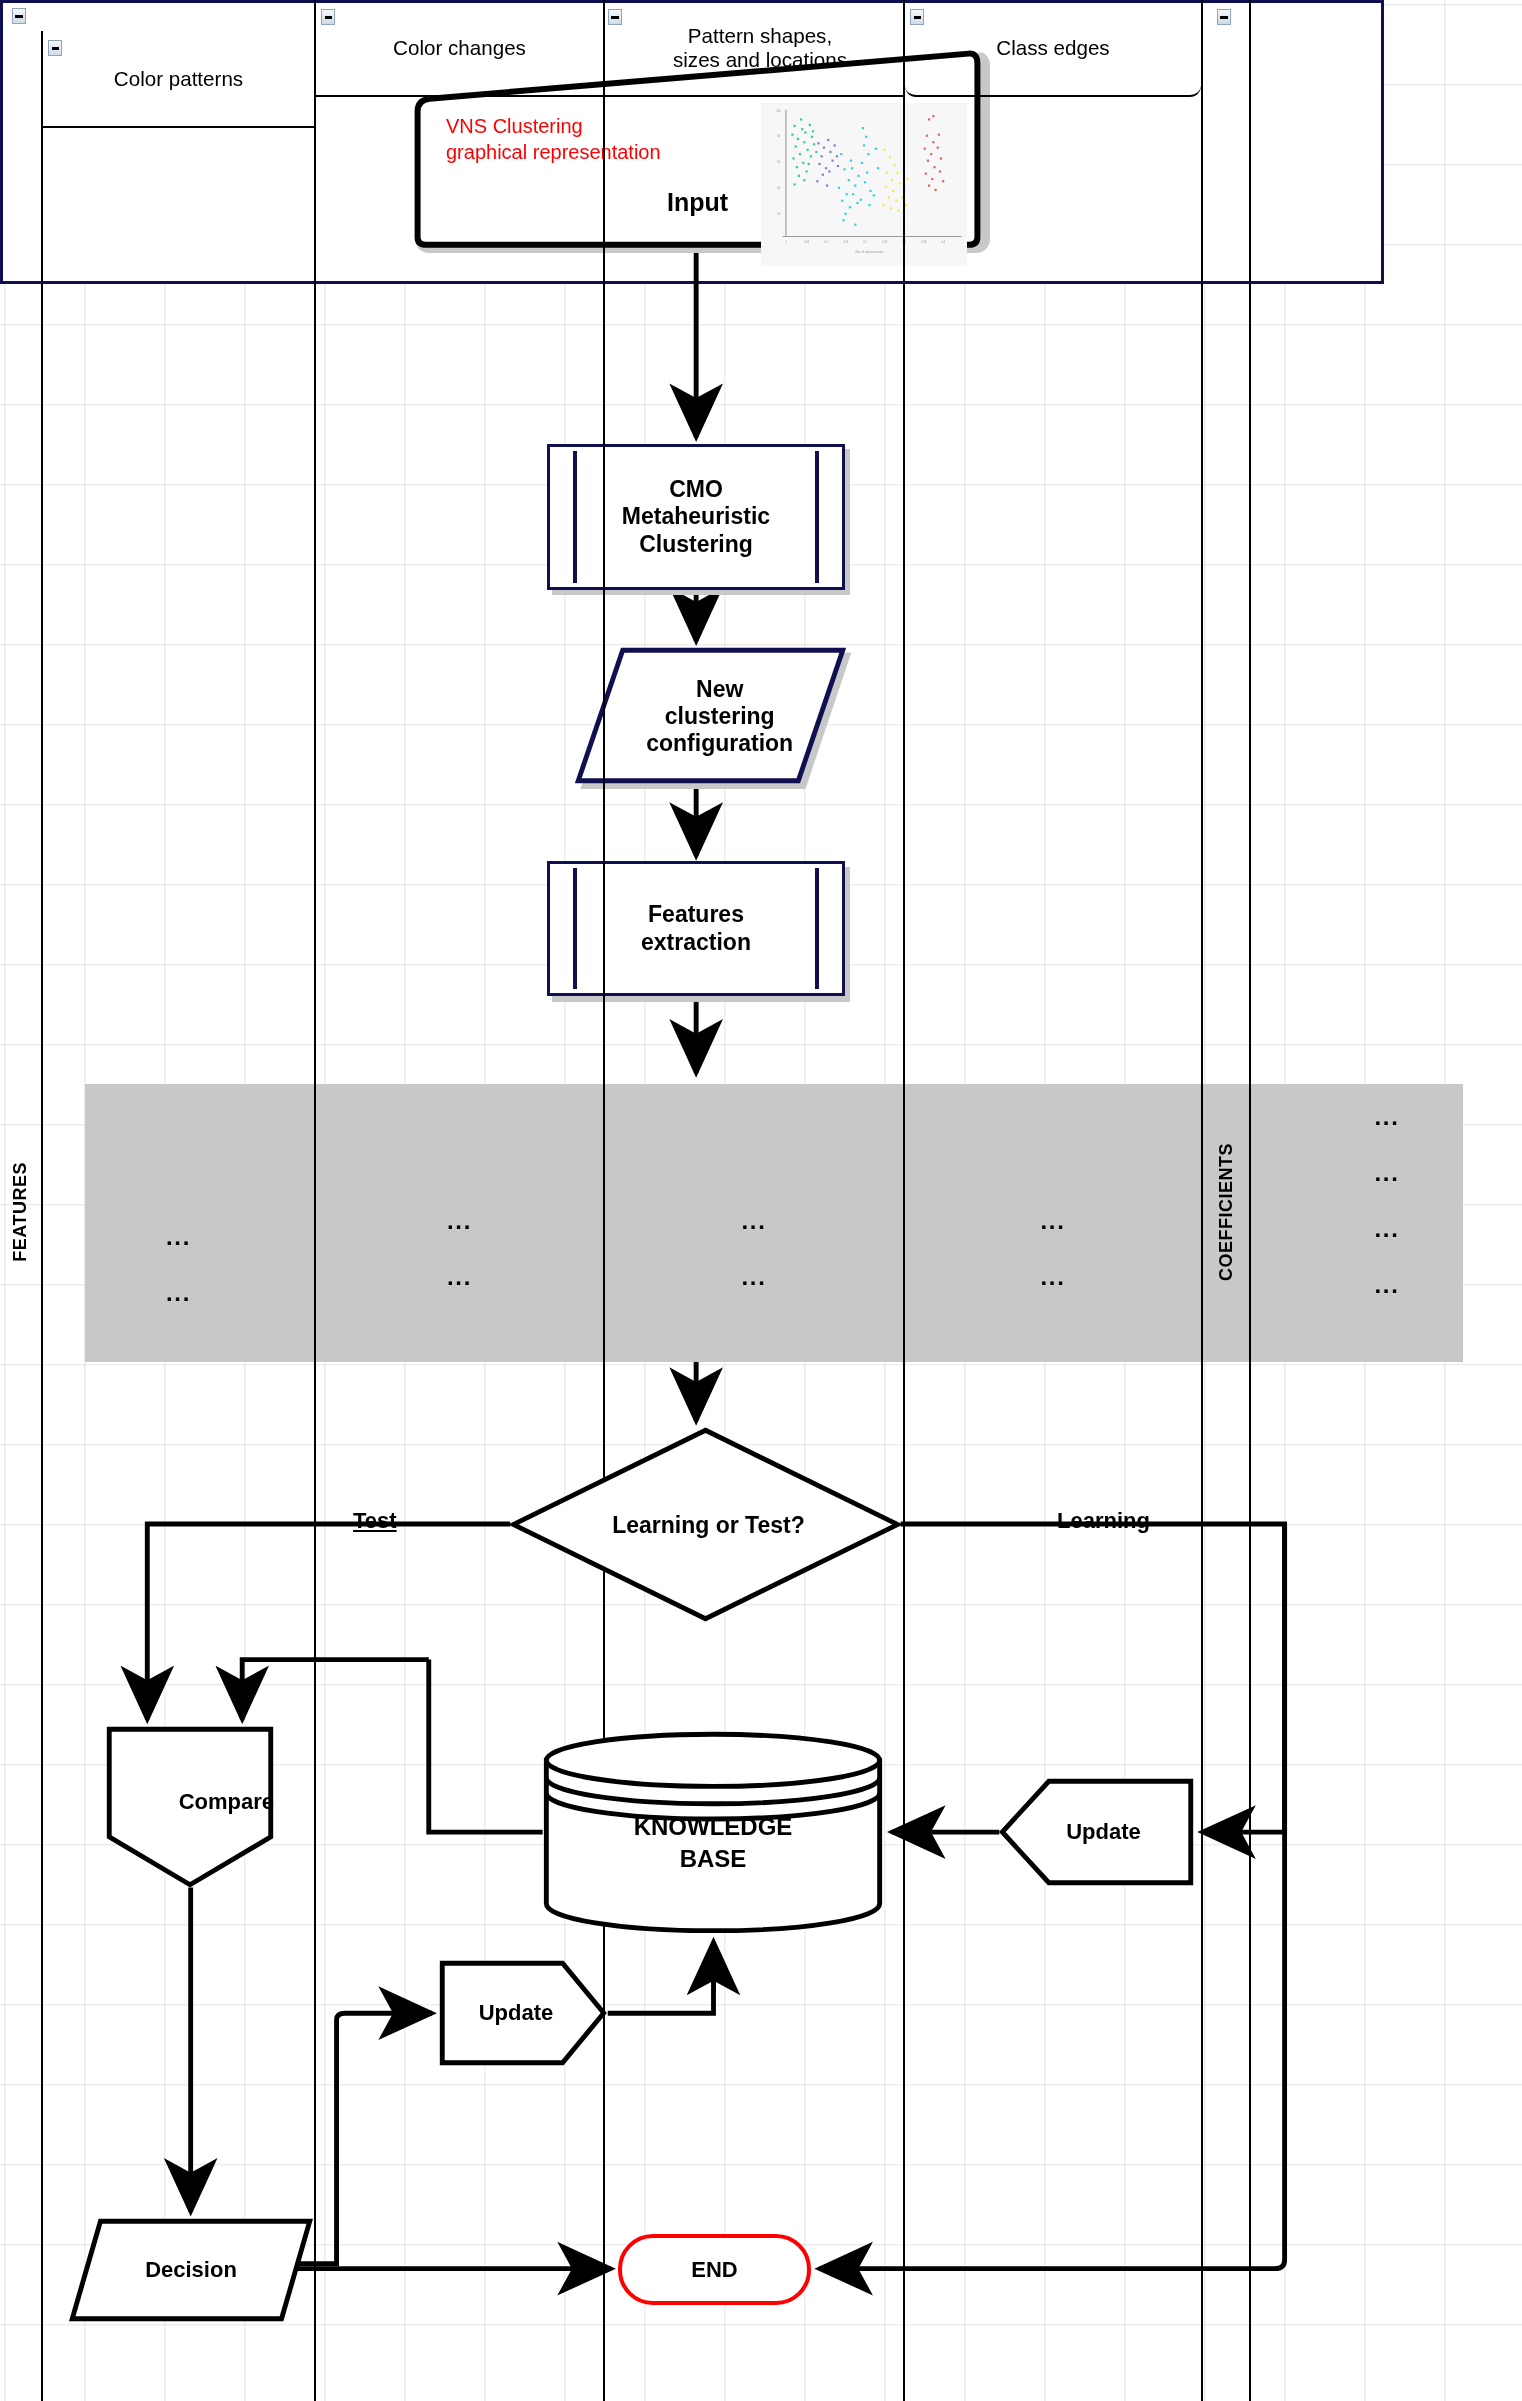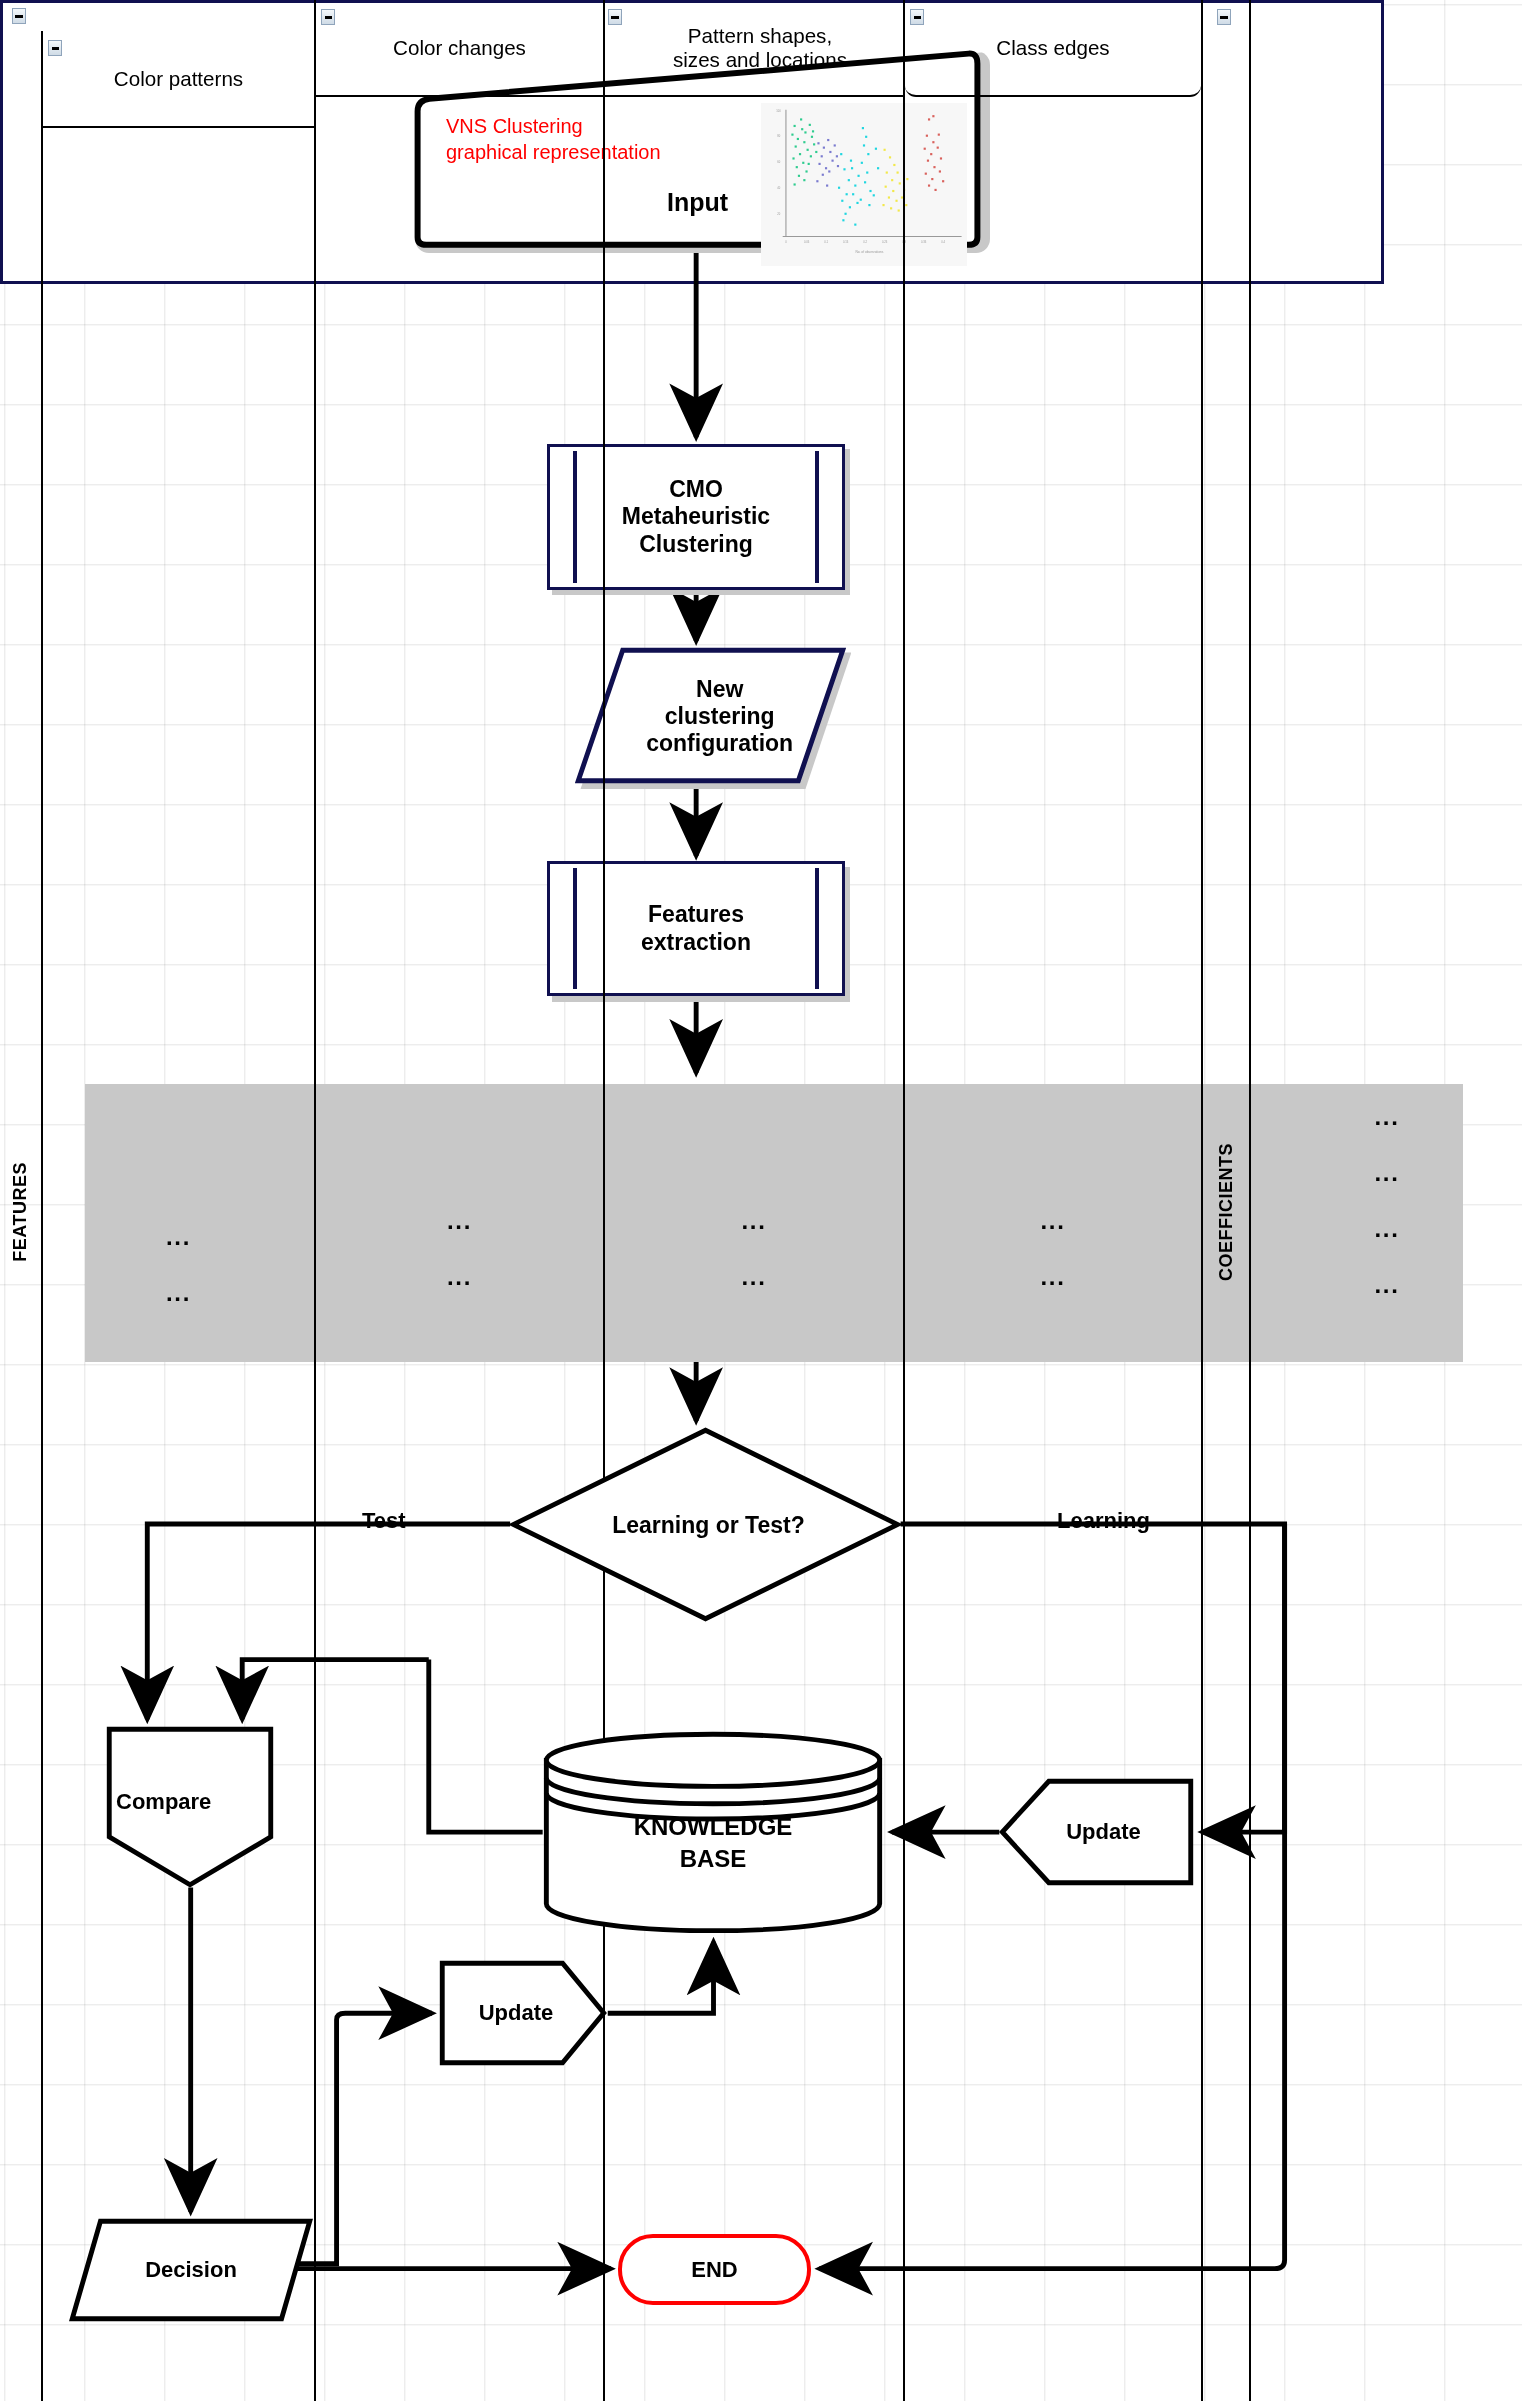--- a/index.html
+++ b/index.html
@@ -69,21 +69,21 @@
       background:linear-gradient(#f4f8fb,#cfdbe6);box-sizing:border-box;}
   .minus-icon::after{content:"";position:absolute;left:2.2px;right:2.2px;top:6.5px;height:2.7px;background:#000;}
 
   
   #dec-node{left:510px;top:1427px;width:391px;height:195px;}
   #dec-node .dtext{position:absolute;left:6px;right:0;top:50%;transform:translateY(-50%);
       font-size:23px;font-weight:bold;text-align:center;}
 
   
   #cmp-node{left:106px;top:1726px;width:168px;height:162px;}
-  #cmp-node .ctext{position:absolute;left:10px;right:0;top:63px;font-size:22px;font-weight:bold;text-align:left;}
+  #cmp-node .ctext{position:absolute;left:0;right:0;top:63px;font-size:22px;font-weight:bold;text-align:right;}
 
   
   #kb-node{left:542px;top:1731px;width:342px;height:202px;}
   #kb-node .kbtext{position:absolute;left:0;right:0;top:80px;font-size:24px;font-weight:bold;
       text-align:center;line-height:1.35;}
 
   
   #upd-r{left:999px;top:1778px;width:195px;height:108px;}
   #upd-r .utext{position:absolute;left:0;right:0;top:50%;transform:translateY(-50%);
       font-size:22px;font-weight:bold;text-align:center;padding-left:14px;}
@@ -404,21 +404,21 @@
     </div>
   </div>
 
   <div class="node" id="dec-node">
     <svg style="position:absolute;left:0;top:0;width:100%;height:100%;" viewBox="0 0 720 360" preserveAspectRatio="none">
       <polygon points="360,6 714,180 360,354 6,180" fill="#fff" stroke="#000" stroke-width="9"></polygon>
     </svg>
     <div class="dtext">Learning or Test?</div>
   </div>
 
-  <div class="edgelabel" style="left:362px;top:1508px;">Test</div>
+  <div class="edgelabel" style="left:353px;top:1508px;text-decoration:underline;">Test</div>
   <div class="edgelabel" style="left:1057px;top:1508px;">Learning</div>
 
   <div class="node" id="cmp-node">
     <svg style="position:absolute;left:0;top:0;width:100%;height:100%;" viewBox="0 0 310 298" preserveAspectRatio="none">
       <polygon points="6,6 304,6 304,204 155,292 6,204" fill="#fff" stroke="#000" stroke-width="9"></polygon>
     </svg>
     <div class="ctext">Compare</div>
   </div>
 
   <div class="node" id="kb-node">

